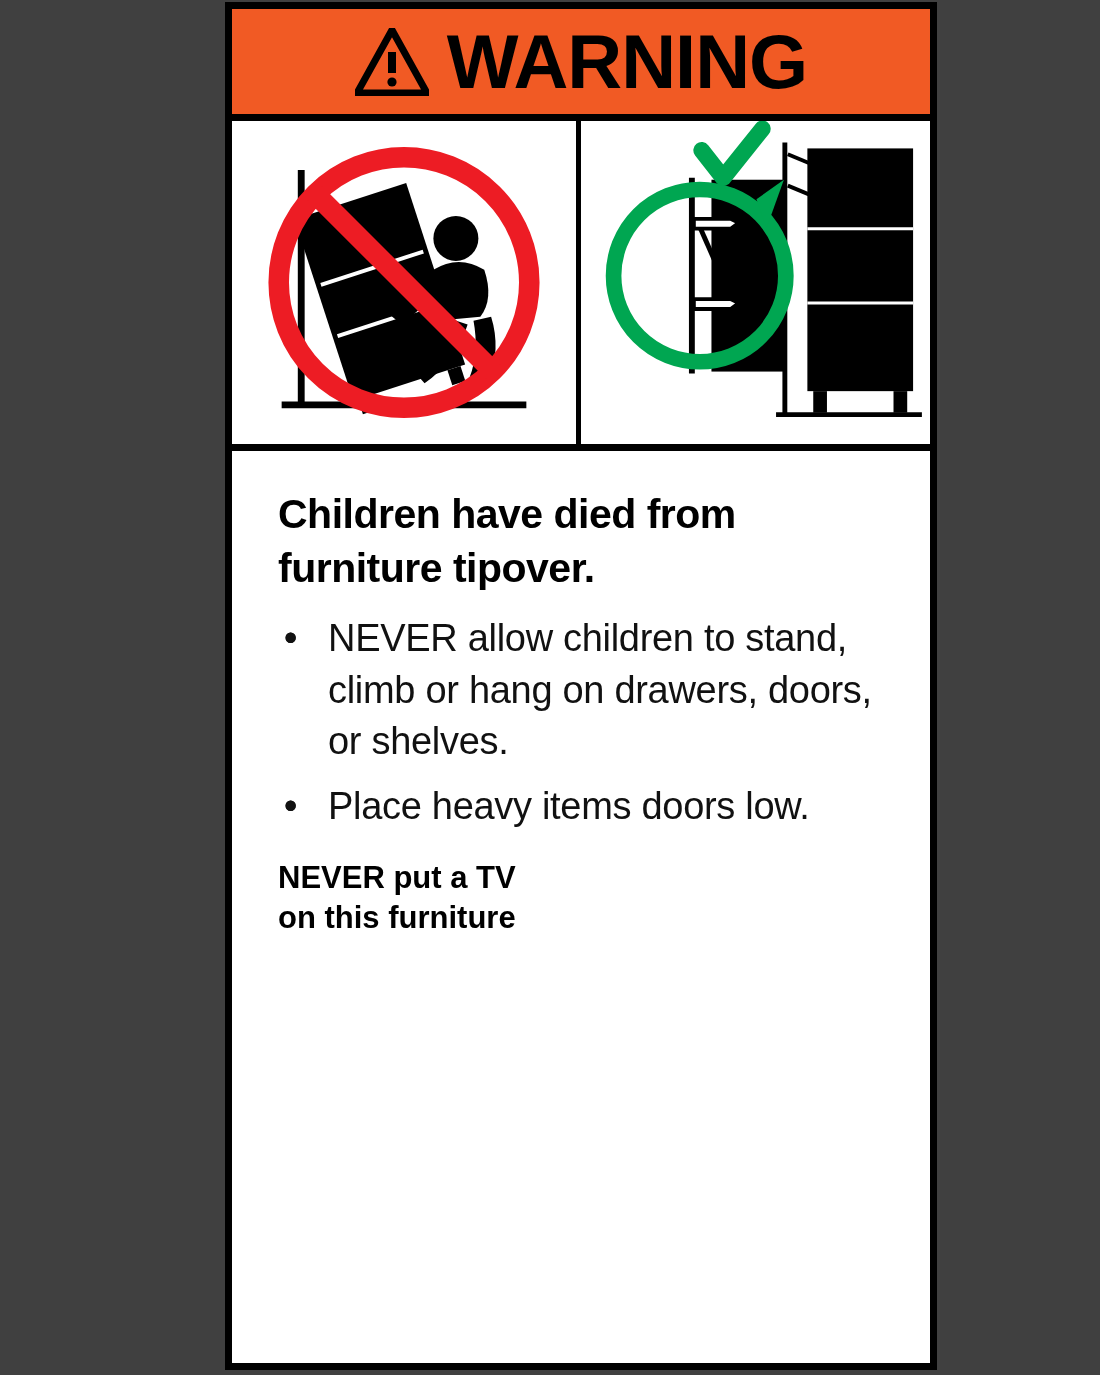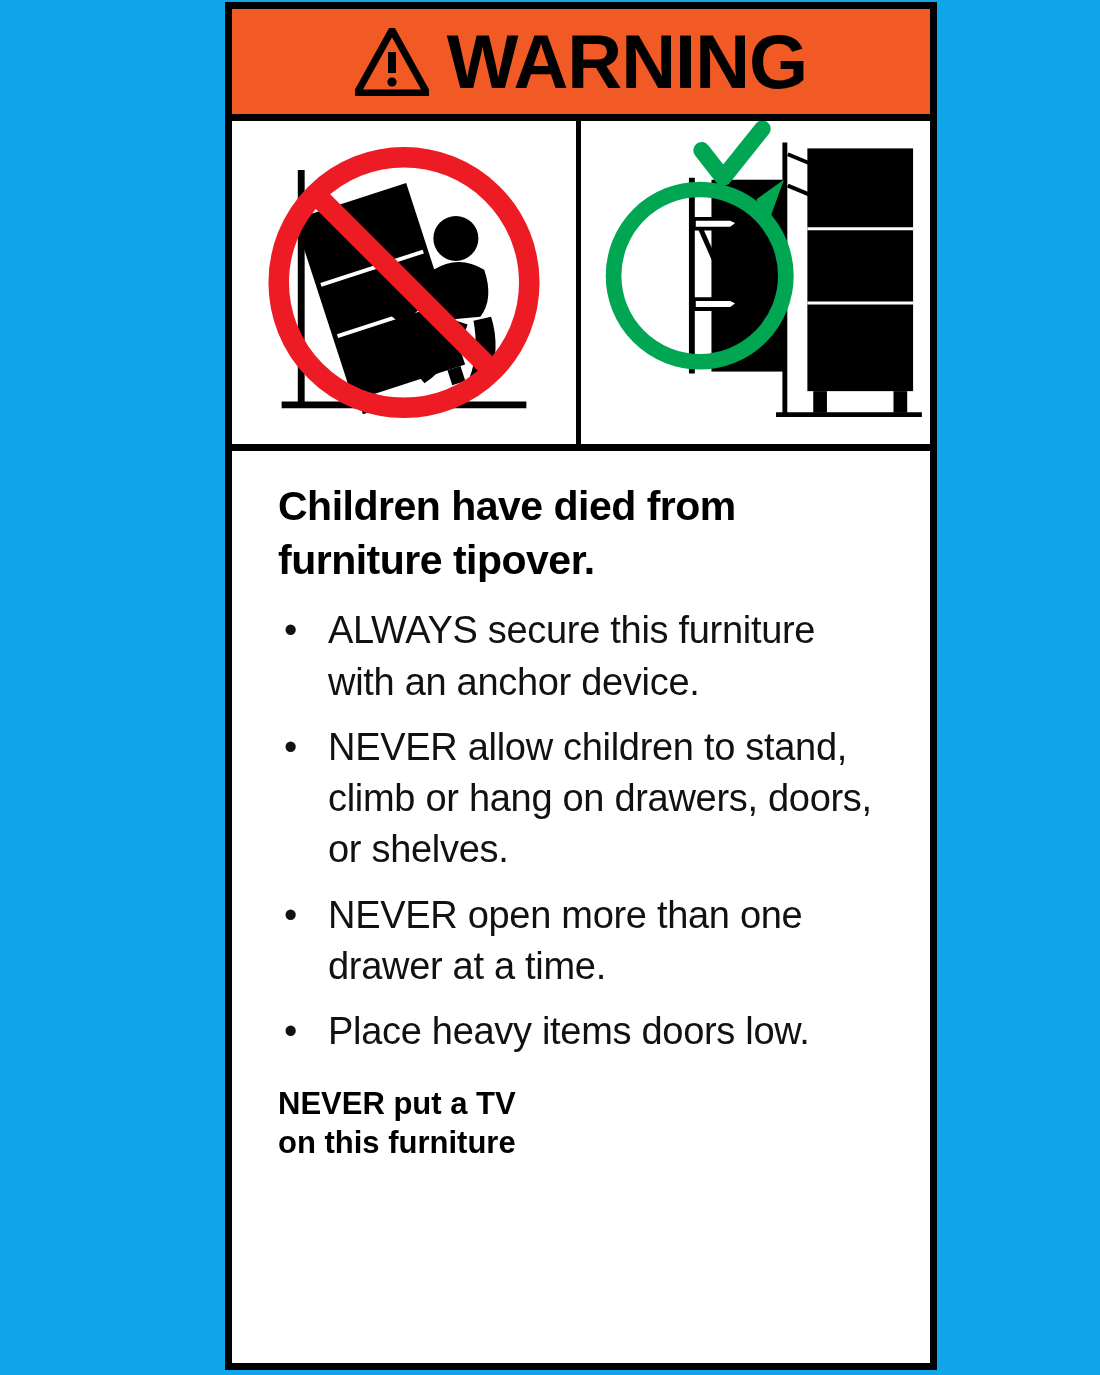--- a/index.html
+++ b/index.html
@@ -11,21 +11,21 @@
     width: 1100px;
     height: 1375px;
     font-family: "Liberation Sans", sans-serif;
     overflow: hidden;
   }
 
   .label-canvas {
     position: relative;
     width: 1100px;
     height: 1375px;
-    background: #0ea5e9;
+    background: #404040;
   }
 
   
   .warning-label {
     position: absolute;
     left: 225px;
     top: 2px;
     width: 712px;
     height: 1368px;
     background: #ffffff;
@@ -77,21 +77,21 @@
     overflow: hidden;
   }
   .picto-cell.left {
     border-right: 5px solid #000000;
   }
   .picto-cell svg { display: block; width: 100%; height: 100%; }
 
   
   .body-text {
     flex: 1 1 auto;
-    padding: 28px 42px 10px 46px;
+    padding: 36px 42px 10px 46px;
     box-sizing: border-box;
   }
   .headline {
     font-size: 41px;
     font-weight: bold;
     line-height: 1.32;
     color: #000000;
     margin: 0 0 18px 0;
     letter-spacing: -0.5px;
   }
@@ -222,29 +222,27 @@
         </svg>
       </div>
     </div>
 
     <div class="body-text">
       <p class="headline">Children have died from furniture tipover.</p>
 
       <ul class="bullets">
         <li>
           <span class="dot">•</span>
-          <span>ALWAYS secure this furniture with an anchor device.</span>
         </li>
         <li>
           <span class="dot">•</span>
           <span>NEVER allow children to stand, climb or hang on drawers, doors, or shelves.</span>
         </li>
         <li>
           <span class="dot">•</span>
-          <span>NEVER open more than one drawer at a time.</span>
         </li>
         <li>
           <span class="dot">•</span>
           <span>Place heavy items doors low.</span>
         </li>
       </ul>
 
       <div class="tv-footer">
         <div class="tv-text">NEVER put a TV
 on this furniture</div>

